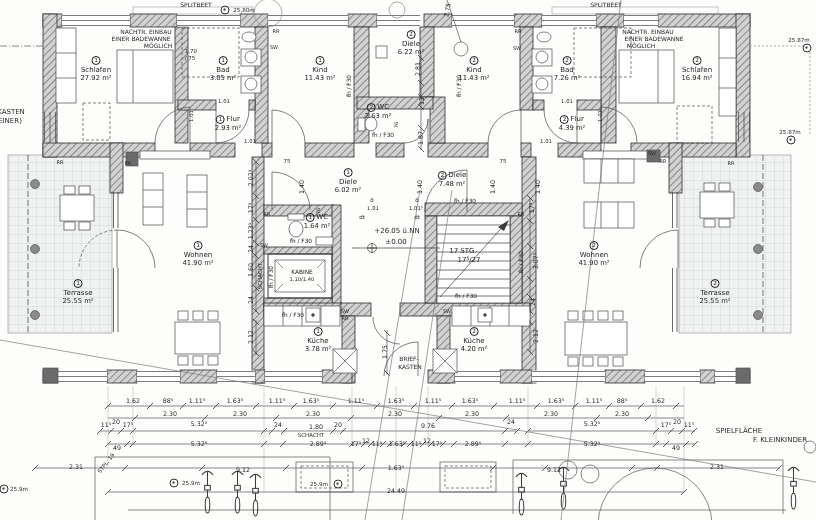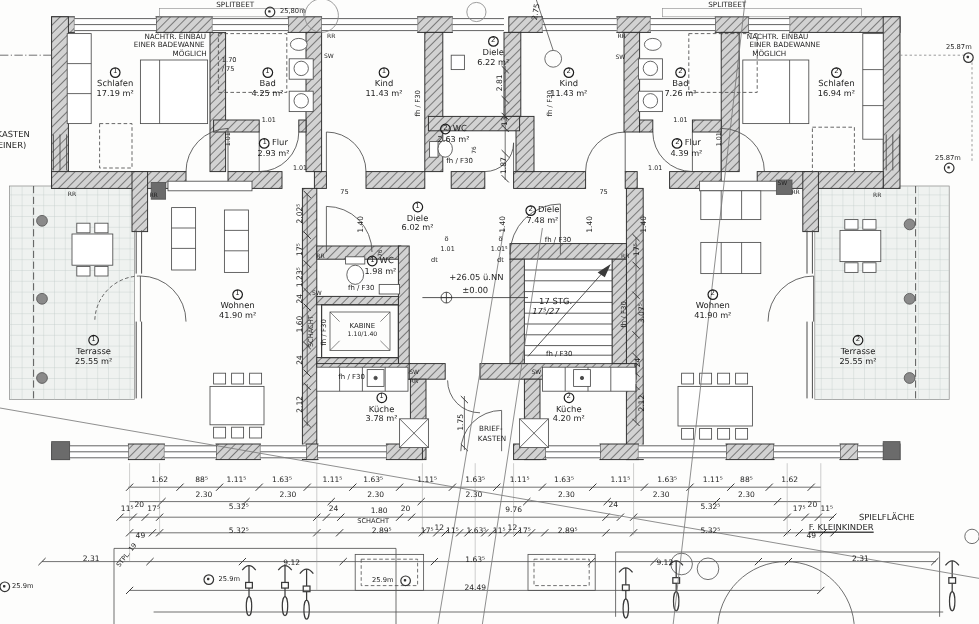--- a/index.html
+++ b/index.html
@@ -346,28 +346,28 @@
     <line x1="452" y1="190" x2="402" y2="520"></line>
   </g>
 </svg>
 
 <div id="labels">
       <div class="room" style="left: 96px; top: 56px;">
         <div class="cc">
           <span class="circ">1</span>
         </div>
         <div>Schlafen</div>
-        <div class="area">17.19 m²</div>
+        <div class="area">27.92 m²</div>
       </div>
       <div class="room" style="left: 223px; top: 56px;">
         <div class="cc">
           <span class="circ">1</span>
         </div>
         <div>Bad</div>
-        <div class="area">4.25 m²</div>
+        <div class="area">3.05 m²</div>
       </div>
       <div class="room" style="left: 320px; top: 56px;">
         <div class="cc">
           <span class="circ">1</span>
         </div>
         <div>Kind</div>
         <div class="area">11.43 m²</div>
       </div>
       <div class="room" style="left: 411px; top: 30px;">
         <div class="cc">
@@ -430,21 +430,21 @@
           <span class="circ">2</span>
           <span>Diele</span>
         </div>
         <div class="area">7.48 m²</div>
       </div>
       <div class="room" style="left: 317px; top: 213px;">
         <div class="inl">
           <span class="circ">1</span>
           <span>WC</span>
         </div>
-        <div class="area">1.98 m²</div>
+        <div class="area">1.64 m²</div>
       </div>
       <div class="room" style="left: 198px; top: 241px;">
         <div class="cc">
           <span class="circ">1</span>
         </div>
         <div>Wohnen</div>
         <div class="area">41.90 m²</div>
       </div>
       <div class="room" style="left: 594px; top: 241px;">
         <div class="cc">
@@ -485,29 +485,29 @@
       <div class="t" style="left: 606px; top: 4px; font-size: 6px;">SPLITBEET</div>
       <div class="t" style="left: 146px; top: 31px; font-size: 6px;">NACHTR. EINBAU</div>
       <div class="t" style="left: 141px; top: 38px; font-size: 6px;">EINER BADEWANNE</div>
       <div class="t" style="left: 158px; top: 45px; font-size: 6px;">MÖGLICH</div>
       <div class="t" style="left: 648px; top: 31px; font-size: 6px;">NACHTR. EINBAU</div>
       <div class="t" style="left: 654px; top: 38px; font-size: 6px;">EINER BADEWANNE</div>
       <div class="t" style="left: 641px; top: 45px; font-size: 6px;">MÖGLICH</div>
       <div class="t" style="left: 11px; top: 112px; font-size: 7px;">KASTEN</div>
       <div class="t" style="left: 10px; top: 121px; font-size: 7px;">EINER)</div>
       <div class="t" style="left: 739px; top: 431px; font-size: 7px;">SPIELFLÄCHE</div>
-      <div class="t" style="left: 701px; top: 440px; font-size: 7px; text-decoration: underline;">F. KLEINKINDER</div>
+      <div class="t" style="left: 780px; top: 440px; font-size: 7px;">F. KLEINKINDER</div>
       <div class="t" style="left: 311px; top: 435px; font-size: 5.5px;">SCHACHT</div>
       <div class="t" style="left: 260px; top: 276px; font-size: 5.5px; transform: translate(-50%, -50%) rotate(-90deg);">SCHACHT</div>
       <div class="t" style="left: 409px; top: 358px; font-size: 6px;">BRIEF-</div>
       <div class="t" style="left: 410px; top: 366px; font-size: 6px;">KASTEN</div>
       <div class="t" style="left: 302px; top: 272px; font-size: 5.8px;">KABINE</div>
       <div class="t" style="left: 302px; top: 279px; font-size: 5.2px;">1.10/1.40</div>
       <div class="t" style="left: 463px; top: 251px; font-size: 7px;">17 STG.</div>
-      <div class="t" style="left: 455px; top: 260px; font-size: 7px; font-style: italic;">17⁵/27</div>
+      <div class="t" style="left: 469px; top: 260px; font-size: 7px;">17⁵/27</div>
       <div class="t" style="left: 397px; top: 231px; font-size: 7px;">+26.05 ü.NN</div>
       <div class="t" style="left: 396px; top: 242px; font-size: 7px;">±0.00</div>
       <div class="t" style="left: 106px; top: 463px; font-size: 5.5px; transform: translate(-50%, -50%) rotate(-52deg);">STPL. 19</div>
       <div class="t" style="left: 191px; top: 51px; font-size: 5.5px;">1.70</div>
       <div class="t" style="left: 190px; top: 58px; font-size: 5.5px;">/ 75</div>
       <div class="t" style="left: 383px; top: 135px; font-size: 5.8px;">fh / F30</div>
       <div class="t" style="left: 301px; top: 241px; font-size: 5.8px;">fh / F30</div>
       <div class="t" style="left: 465px; top: 201px; font-size: 5.8px;">fh / F30</div>
       <div class="t" style="left: 466px; top: 296px; font-size: 5.8px;">fh / F30</div>
       <div class="t" style="left: 293px; top: 315px; font-size: 5.8px;">fh / F30</div>

